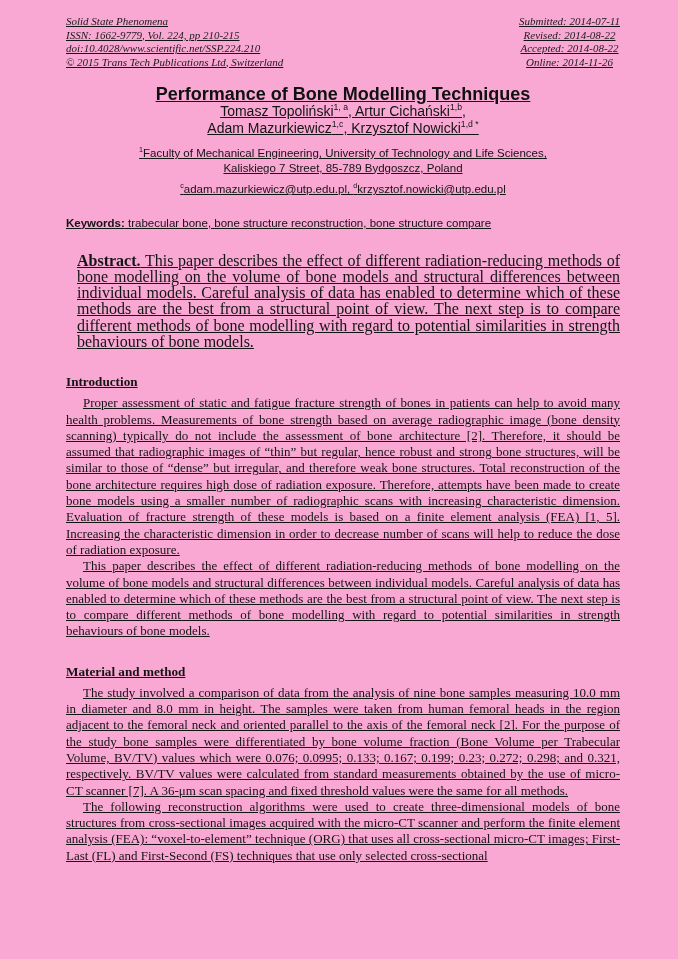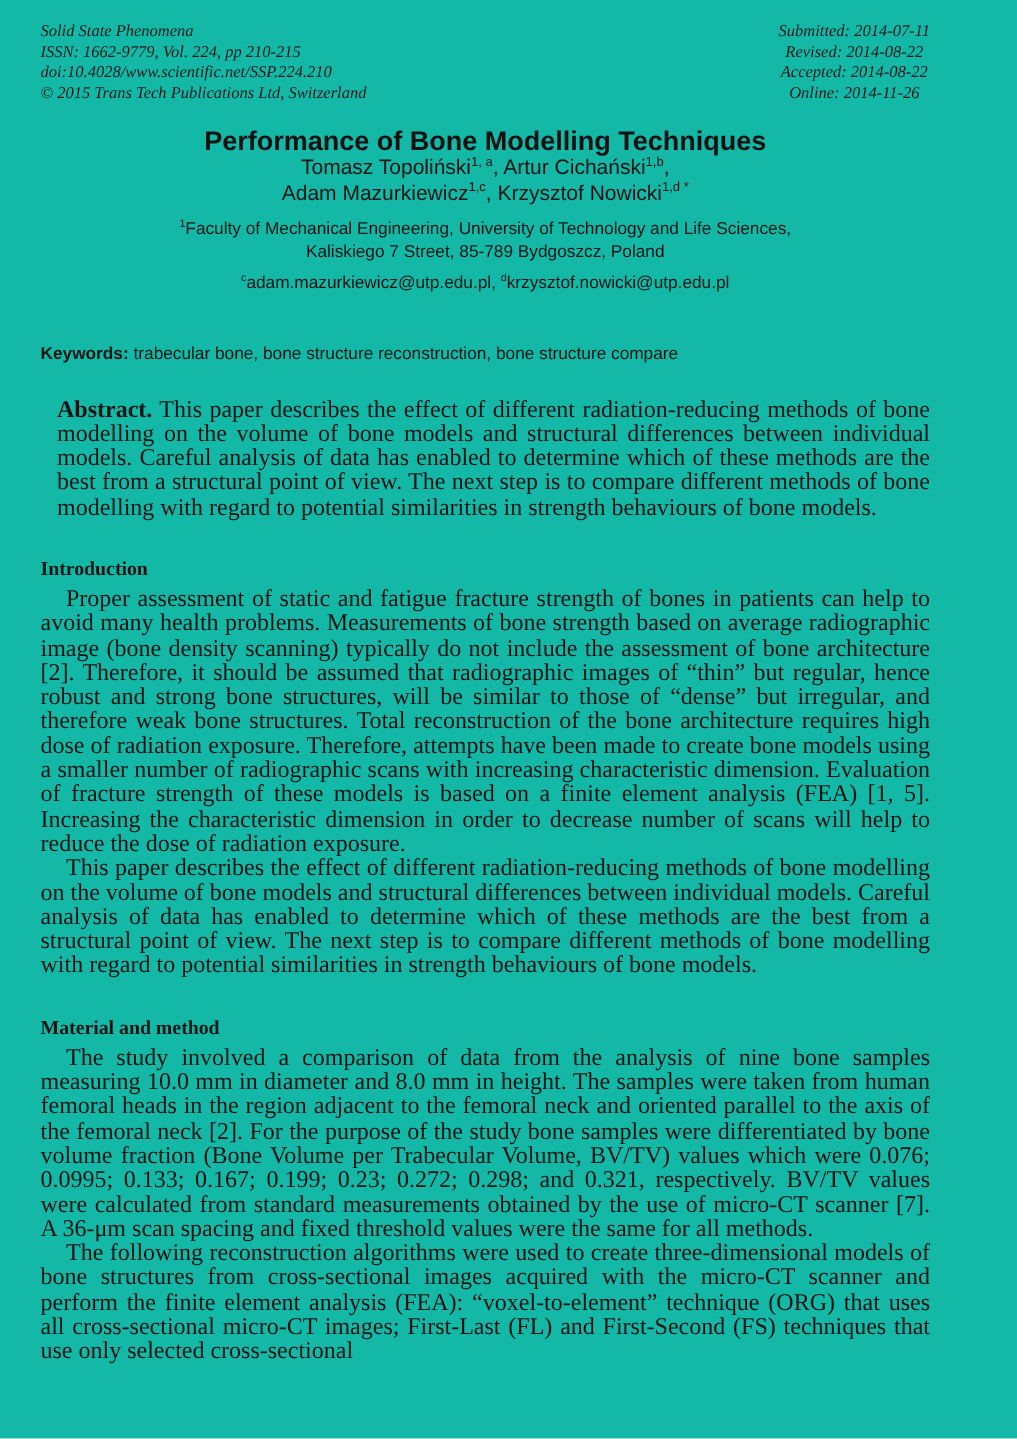--- a/index.html
+++ b/index.html
@@ -5,24 +5,25 @@
   html, body {
     margin: 0;
     padding: 0;
     background: #ffffff;
   }
   .page {
     position: relative;
     width: 678px;
     height: 959px;
     box-sizing: border-box;
-    padding: 15px 58px 0 27px;
-    background: #14b8a6;
+    padding: 15px 58px 0 66px;
+    background: #f9a8d4;
     color: #141414;
     overflow: hidden;
+    text-decoration: underline;
   }
   
   .header {
     display: flex;
     justify-content: space-between;
     font-family: "Liberation Serif", serif;
     font-style: italic;
     font-size: 11px;
     line-height: 13.5px;
     color: #1a1a1a;
@@ -61,21 +62,21 @@
   }
   .emails {
     margin-top: 7px;
     font-family: "Liberation Sans", sans-serif;
     font-size: 11.5px;
     line-height: 14.5px;
     text-align: center;
   }
   
   .keywords {
-    margin: 32px 0 0 0;
+    margin: 19px 0 0 0;
     font-family: "Liberation Sans", sans-serif;
     font-size: 11.5px;
     line-height: 14px;
   }
   
   .abstract {
     margin: 23px 0 0 11px;
     font-family: "Liberation Serif", serif;
     font-size: 16px;
     line-height: 16.3px;
@@ -85,21 +86,21 @@
   .section-heading {
     margin: 24px 0 0 0;
     font-family: "Liberation Serif", serif;
     font-weight: bold;
     font-size: 13.2px;
     line-height: 16px;
   }
   .body-para {
     margin: 5px 0 0 0;
     font-family: "Liberation Serif", serif;
-    font-size: 16px;
+    font-size: 13px;
     line-height: 16.3px;
     text-align: justify;
     text-indent: 17px;
   }
   .body-para + .body-para { margin-top: 0; }
   b { font-weight: bold; }
 </style>
 </head>
 <body>
 

